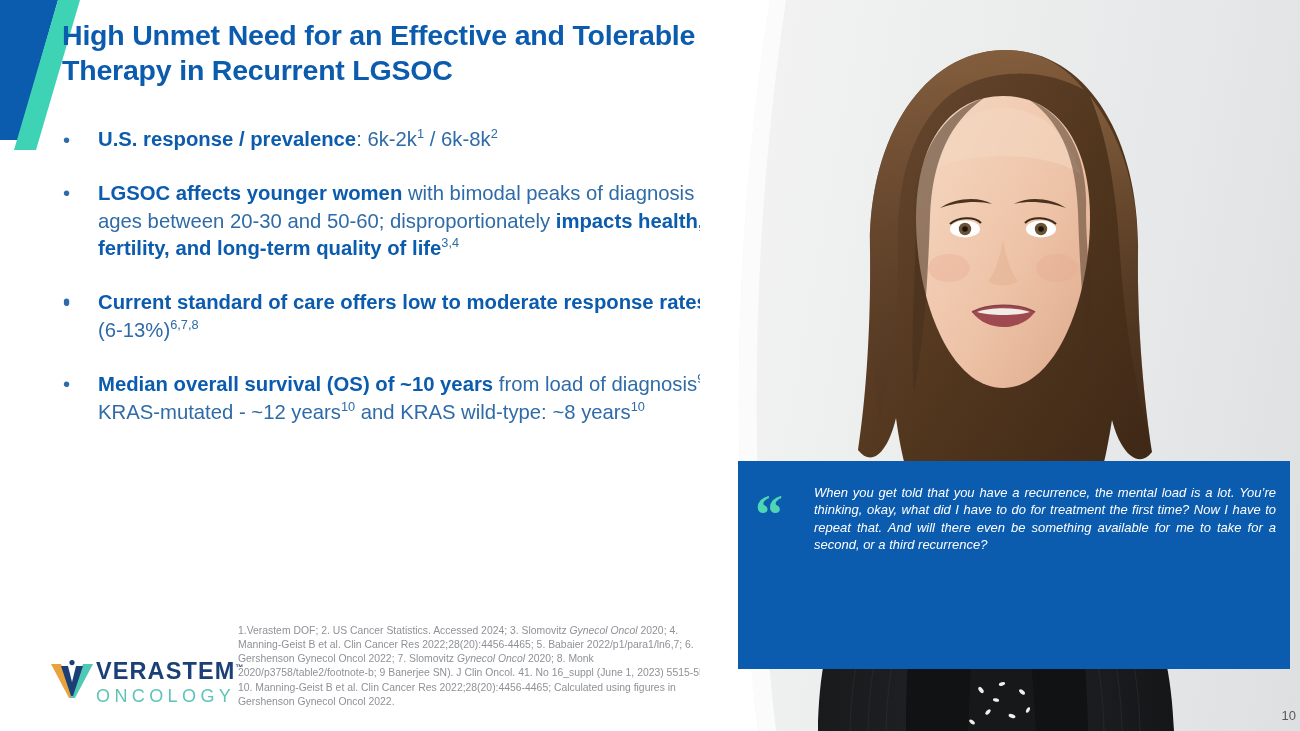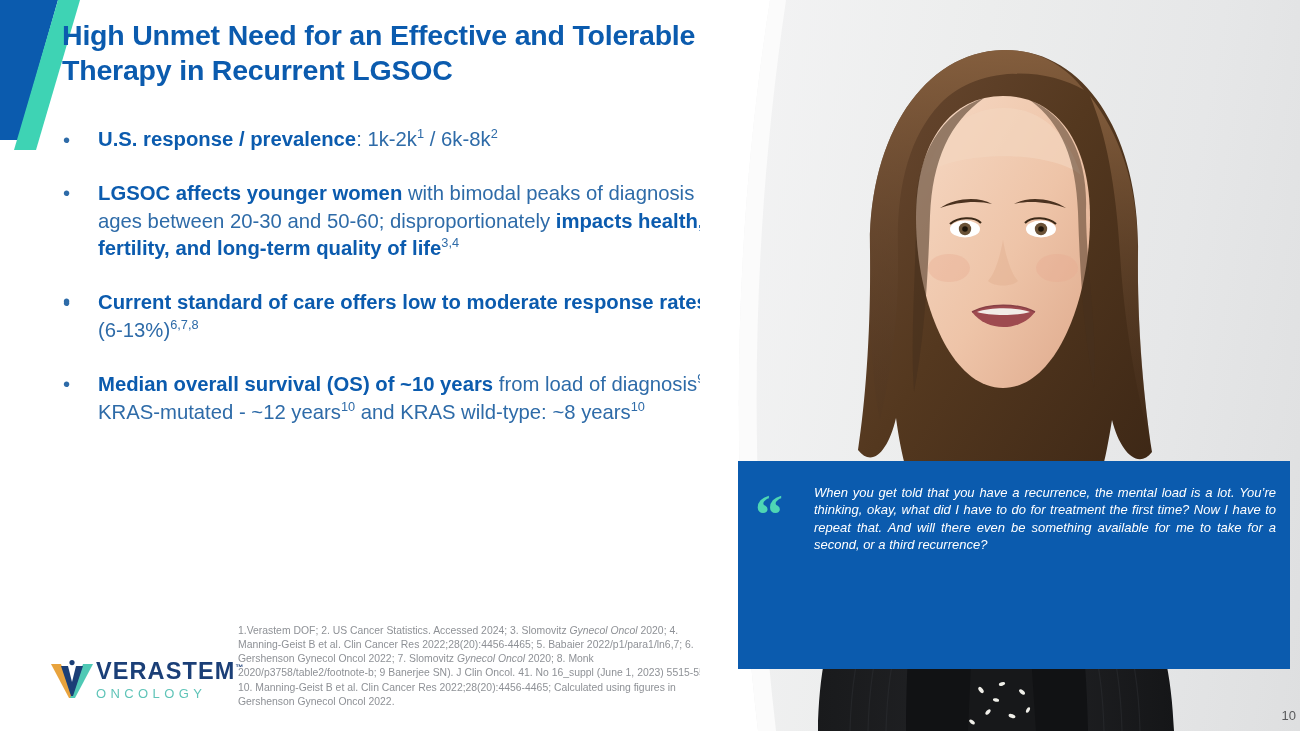--- a/index.html
+++ b/index.html
@@ -68,21 +68,21 @@
   
   .logo { position: absolute; left: 50px; top: 658px; width: 170px; height: 48px; }
   .logo-mark { position: absolute; left: 0; top: 2px; width: 44px; height: 42px; }
   .logo-words { position: absolute; left: 46px; top: 2px; }
   .logo-name {
     font-size: 23.5px; font-weight: bold; letter-spacing: 1.1px;
     color: #1B3F77; line-height: 1.0;
   }
   .logo-name .tm { font-size: 8px; vertical-align: super; letter-spacing: 0; }
   .logo-sub {
-    font-size: 13px; letter-spacing: 4.4px;
+    font-size: 18px; letter-spacing: 4.4px;
     color: #5FC4B8; line-height: 1.0; margin-top: 3px;
   }
 
   
   .photo-panel {
     position: absolute; left: 700px; top: 0; width: 600px; height: 731px;
     overflow: hidden;
   }
   .photo-bg {
     position: absolute; left: 0; top: 0; width: 600px; height: 731px;
@@ -127,21 +127,21 @@
   <svg class="corner-deco" viewBox="0 0 90 160" preserveAspectRatio="none">
     <polygon points="0,0 58,0 18,140 0,140" fill="#0B5BAE"></polygon>
     <polygon points="58,0 80,0 36,150 14,150" fill="#3ED3B4"></polygon>
   </svg>
 
   <div class="title">High Unmet Need for an Effective and Tolerable Therapy in Recurrent LGSOC</div>
 
   <div class="bullets">
     <div class="bullet" id="b1">
       <span class="dot">•</span>
-      <span><b>U.S. response / prevalence</b><span>: 1k-2k</span><sup>1</sup><span> / 6k-8k</span><sup>2</sup></span>
+      <span><b>U.S. response / prevalence</b><span>: 6k-2k</span><sup>1</sup><span> / 6k-8k</span><sup>2</sup></span>
     </div>
 
     <div class="bullet" id="b2">
       <span class="dot">•</span>
       <span><b>LGSOC affects younger women</b><span> with bimodal peaks of diagnosis at ages between 20-30 and 50-60; disproportionately </span><b>impacts health, fertility, and long-term quality of life</b><sup>3,4</sup></span>
     </div>
 
     <div class="bullet" id="b3">
       <span class="dot">•</span>
     </div>

